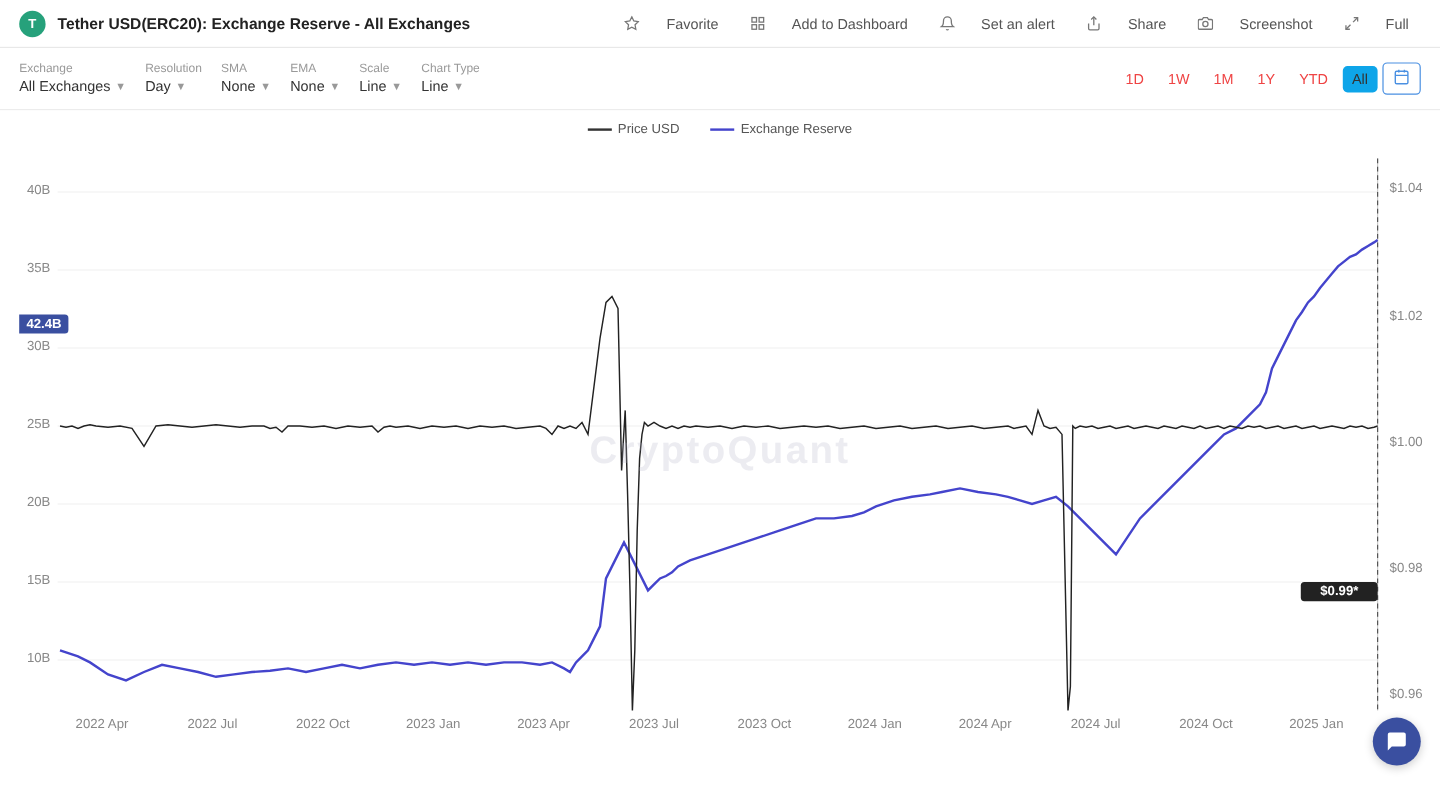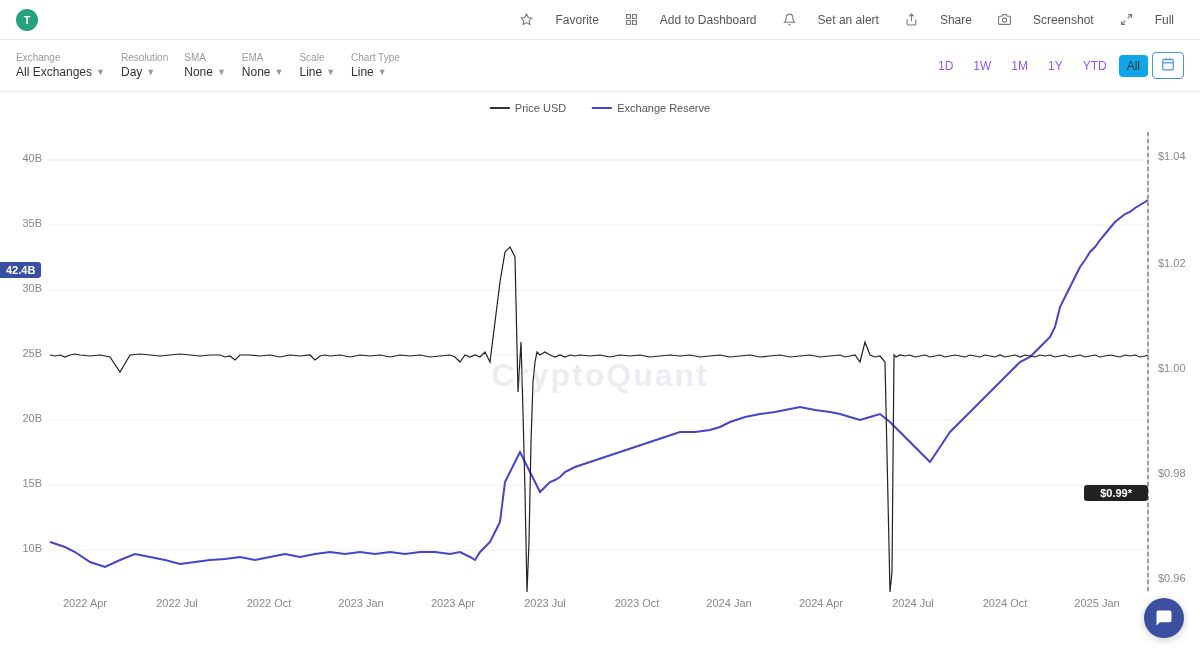--- a/index.html
+++ b/index.html
@@ -103,21 +103,21 @@
       display: flex;
       align-items: center;
       gap: 4px;
     }
     .time-btn {
       padding: 4px 8px;
       border: none;
       background: none;
       cursor: pointer;
       font-size: 12px;
-      color: #8b5cf6;
+      color: #ef4444;
       border-radius: 4px;
     }
     .time-btn.active {
       background: #0ea5e9;
       color: #333;
       font-weight: 400;
     }
     .calendar-icon-btn {
       padding: 4px 8px;
       border: 1px solid #4a90e2;
@@ -156,21 +156,21 @@
     .legend-line {
       width: 20px;
       height: 2px;
     }
     .legend-line.black { background: #333; }
     .legend-line.blue { background: #4444cc; }
 
     
     .current-value-left {
       position: absolute;
-      left: 0;
+      left: 16px;
       top: 170px;
       background: #3a4fa0;
       color: white;
       font-size: 11px;
       font-weight: bold;
       padding: 2px 6px;
       border-radius: 0 3px 3px 0;
       z-index: 20;
     }
     .current-value-right {
@@ -228,20 +228,21 @@
     }
   </style>
 </head>
 <body>
 
 <div class="top-nav">
   <div class="top-nav-left">
     <div class="logo-circle">
       <span>T</span>
     </div>
+    <span class="page-title">Tether USD(ERC20): Exchange Reserve - All Exchanges</span>
   </div>
   <div class="top-nav-right">
     <button class="nav-btn">
       <svg width="13" height="13" viewBox="0 0 24 24" fill="none" stroke="currentColor" stroke-width="2">
           <polygon points="12,2 15.09,8.26 22,9.27 17,14.14 18.18,21.02 12,17.77 5.82,21.02 7,14.14 2,9.27 8.91,8.26"></polygon>
         </svg>
       <span>Favorite</span>
     </button>
     <button class="nav-btn">
       <svg width="13" height="13" viewBox="0 0 24 24" fill="none" stroke="currentColor" stroke-width="2">

